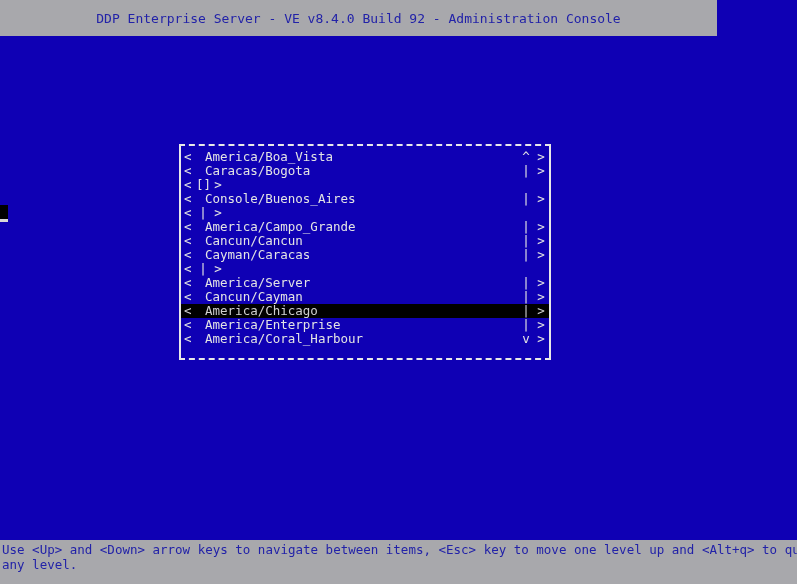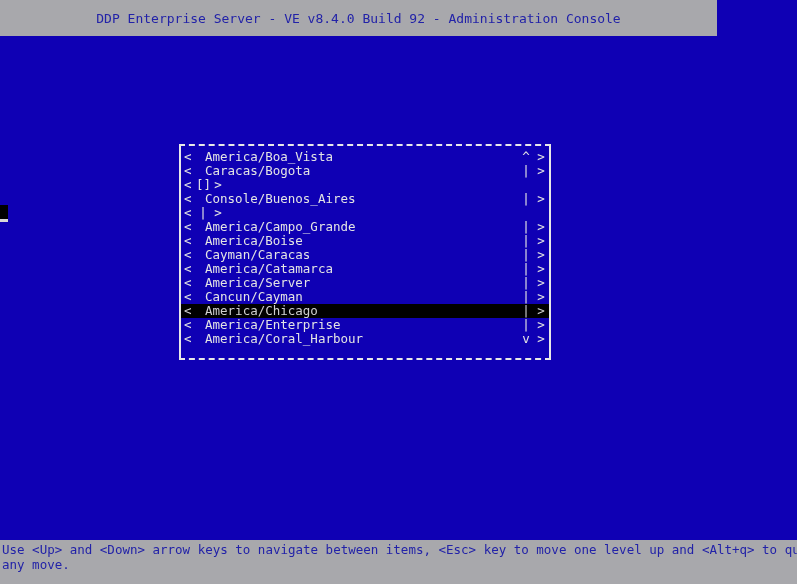--- a/index.html
+++ b/index.html
@@ -141,29 +141,29 @@
   <div class="cursor-block"></div>
 
   <div class="listbox">
     <div class="list-inner">
         <div class="row"><span class="mark-left">&lt;</span><span class="label">America/Boa_Vista</span><span class="scroll-col">^</span><span class="mark-right">&gt;</span></div>
         <div class="row"><span class="mark-left">&lt;</span><span class="label">Caracas/Bogota</span><span class="scroll-col">|</span><span class="mark-right">&gt;</span></div>
         <div class="row"><span class="mark-left">&lt;</span><span class="scroll-col">[]</span><span class="mark-right">&gt;</span></div>
         <div class="row"><span class="mark-left">&lt;</span><span class="label">Console/Buenos_Aires</span><span class="scroll-col">|</span><span class="mark-right">&gt;</span></div>
         <div class="row"><span class="mark-left">&lt;</span><span class="scroll-col">|</span><span class="mark-right">&gt;</span></div>
         <div class="row"><span class="mark-left">&lt;</span><span class="label">America/Campo_Grande</span><span class="scroll-col">|</span><span class="mark-right">&gt;</span></div>
-        <div class="row"><span class="mark-left">&lt;</span><span class="label">America/Boise</span><span class="scroll-col">|</span><span class="mark-right">&gt;</span></div>
+        <div class="row"><span class="mark-left">&lt;</span><span class="label">Cancun/Cancun</span><span class="scroll-col">|</span><span class="mark-right">&gt;</span></div>
         <div class="row"><span class="mark-left">&lt;</span><span class="label">Cayman/Caracas</span><span class="scroll-col">|</span><span class="mark-right">&gt;</span></div>
-        <div class="row"><span class="mark-left">&lt;</span><span class="label">America/Catamarca</span><span class="scroll-col">|</span><span class="mark-right">&gt;</span></div>
+        <div class="row"><span class="mark-left">&lt;</span><span class="scroll-col">|</span><span class="mark-right">&gt;</span></div>
         <div class="row"><span class="mark-left">&lt;</span><span class="label">America/Server</span><span class="scroll-col">|</span><span class="mark-right">&gt;</span></div>
         <div class="row"><span class="mark-left">&lt;</span><span class="label">Cancun/Cayman</span><span class="scroll-col">|</span><span class="mark-right">&gt;</span></div>
         <div class="row selected"><span class="mark-left">&lt;</span><span class="label">America/Chicago</span><span class="scroll-col">|</span><span class="mark-right">&gt;</span></div>
         <div class="row"><span class="mark-left">&lt;</span><span class="label">America/Enterprise</span><span class="scroll-col">|</span><span class="mark-right">&gt;</span></div>
         <div class="row"><span class="mark-left">&lt;</span><span class="label">America/Coral_Harbour</span><span class="scroll-col">v</span><span class="mark-right">&gt;</span></div>
       </div>
   </div>
 
 </div>
 
 <div class="footer">
   <div class="footer-line">Use &lt;Up&gt; and &lt;Down&gt; arrow keys to navigate between items, &lt;Esc&gt; key to move one level up and &lt;Alt+q&gt; to quit at</div>
-  <div class="footer-line">any move.</div>
+  <div class="footer-line">any level.</div>
 </div>
 
 </body></html>

